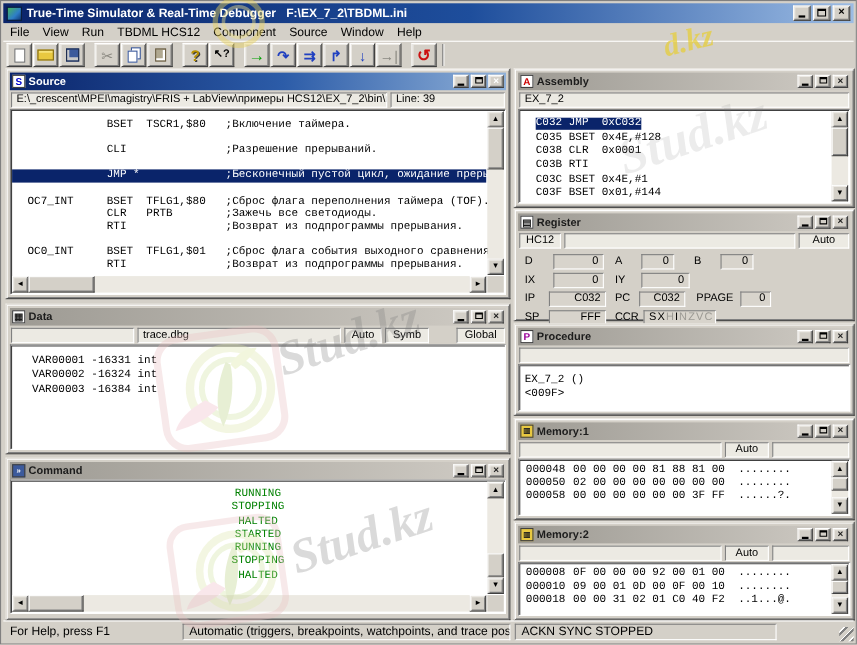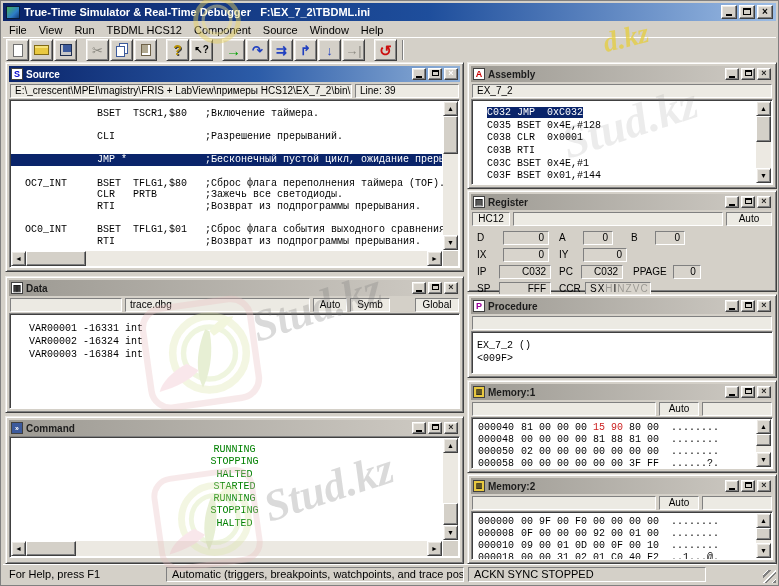--- a/index.html
+++ b/index.html
@@ -457,21 +457,20 @@
       </span>
     </div>
     <div class="wtools">
       <span class="sbox" style="flex:1 1 auto;"></span>
       <span class="sbox cbox" style="width:40px;flex:0 0 auto;">Auto</span>
       <span class="sbox" style="width:70px;flex:0 0 auto;"></span>
     </div>
     <div class="well" style="height:52px;">
       <div class="mcode" style="right:17px;">
 
-      <div class="mrow"><span class="m-addr">000040</span><span><span>81 00 00 00 </span><span class="m-red">15 90</span><span> 80 00</span></span><span class="m-ascii">........</span></div>
           <div class="mrow"><span class="m-addr">000048</span><span><span>00 00 00 00 81 88 81 00</span><span class="m-red"></span><span></span></span><span class="m-ascii">........</span></div>
           <div class="mrow"><span class="m-addr">000050</span><span><span>02 00 00 00 00 00 00 00</span><span class="m-red"></span><span></span></span><span class="m-ascii">........</span></div>
           <div class="mrow"><span class="m-addr">000058</span><span><span>00 00 00 00 00 00 3F FF</span><span class="m-red"></span><span></span></span><span class="m-ascii">......?.</span></div>
         </div>
       <div class="vsb">
         <span class="sbtn">▲</span>
         <span class="vthumb" style="height:12px;"></span>
         <span class="sspace"></span>
         <span class="sbtn">▼</span>
       </div>
@@ -493,21 +492,20 @@
       </span>
     </div>
     <div class="wtools">
       <span class="sbox" style="flex:1 1 auto;"></span>
       <span class="sbox cbox" style="width:40px;flex:0 0 auto;">Auto</span>
       <span class="sbox" style="width:70px;flex:0 0 auto;"></span>
     </div>
     <div class="well" style="height:49px;">
       <div class="mcode" style="right:17px;">
 
-      <div class="mrow"><span class="m-addr">000000</span><span><span>00 9F 00 F0 00 00 00 00</span><span class="m-red"></span><span></span></span><span class="m-ascii">........</span></div>
           <div class="mrow"><span class="m-addr">000008</span><span><span>0F 00 00 00 92 00 01 00</span><span class="m-red"></span><span></span></span><span class="m-ascii">........</span></div>
           <div class="mrow"><span class="m-addr">000010</span><span><span>09 00 01 0D 00 0F 00 10</span><span class="m-red"></span><span></span></span><span class="m-ascii">........</span></div>
           <div class="mrow"><span class="m-addr">000018</span><span><span>00 00 31 02 01 C0 40 F2</span><span class="m-red"></span><span></span></span><span class="m-ascii">..1...@.</span></div>
         </div>
       <div class="vsb">
         <span class="sbtn">▲</span>
         <span class="vthumb" style="height:12px;"></span>
         <span class="sspace"></span>
         <span class="sbtn">▼</span>
       </div>

